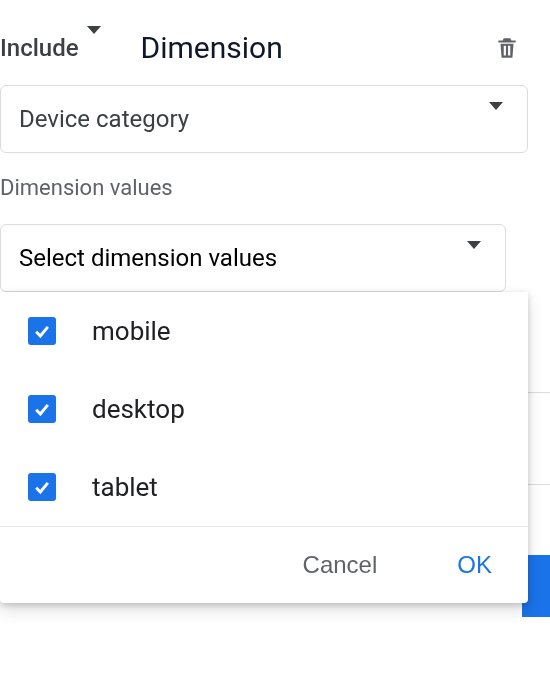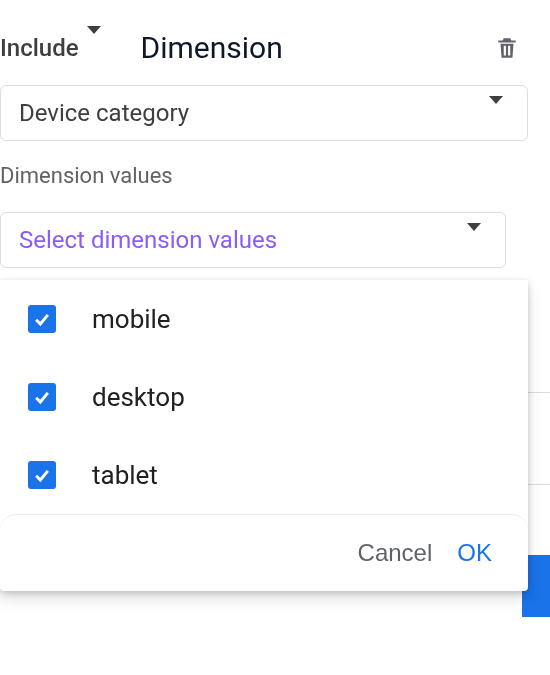--- a/index.html
+++ b/index.html
@@ -43,34 +43,34 @@
   .spacer { flex: 1; }
   .trash-icon {
     width: 26px; height: 26px;
     color: #5f6368;
     cursor: pointer;
   }
   .trash-icon svg { width: 100%; height: 100%; }
   .select-box {
     border: 1px solid #dadce0;
     border-radius: 6px;
-    height: 56px;
+    height: 68px;
     display: flex;
     align-items: center;
     padding: 0 24px 0 18px;
     margin-right: 22px;
     margin-bottom: 22px;
   }
   .select-box .label {
     font-size: 24px;
     color: #3c4043;
     flex: 1;
   }
   .select-box.placeholder .label {
-    color: #8b5cf6;
+    color: #000000;
   }
   .select-box .tri-down {
     border-top-color: #3c4043;
   }
   .section-label {
     font-size: 22px;
     color: #5f6368;
     margin-bottom: 24px;
   }
   .dropdown-wrap {
@@ -112,22 +112,21 @@
   .option-label {
     font-size: 26px;
     color: #202124;
   }
   .panel-footer {
     border-top: 1px solid #e8eaed;
     display: flex;
     justify-content: flex-end;
     align-items: center;
     padding: 24px 36px;
-    gap: 25px;
-    border-radius: 17px;
+    gap: 80px;
   }
   .btn-cancel {
     font-size: 24px;
     color: #5f6368;
     font-weight: 500;
     background: none;
     border: none;
     cursor: pointer;
   }
   .btn-ok {

